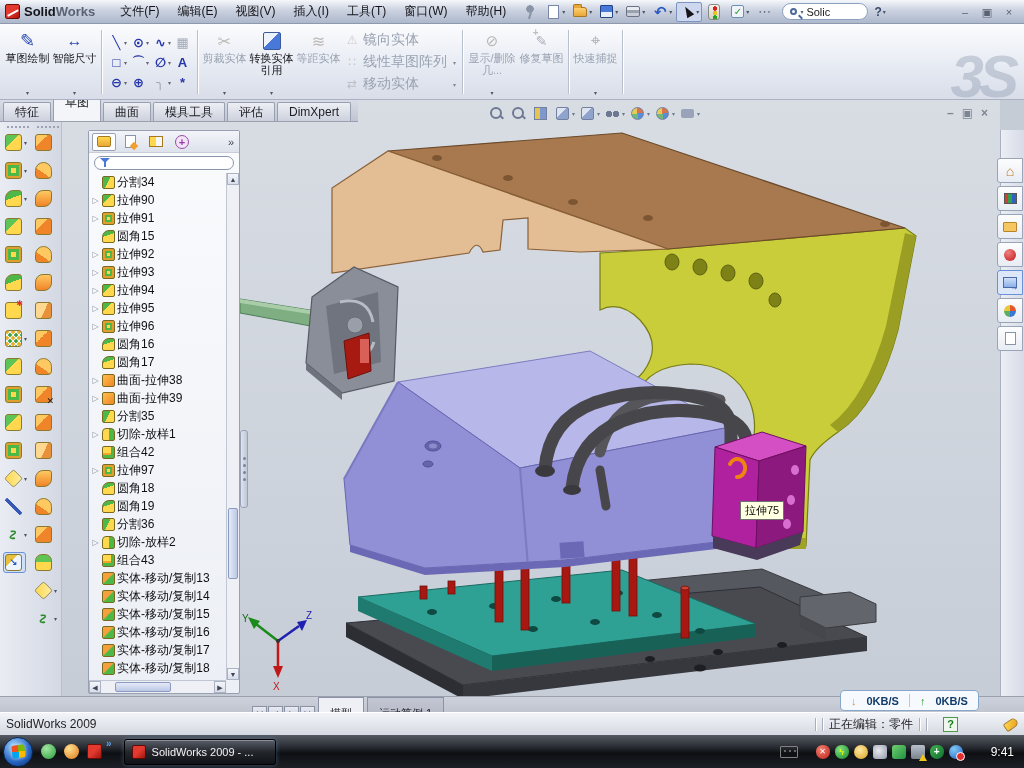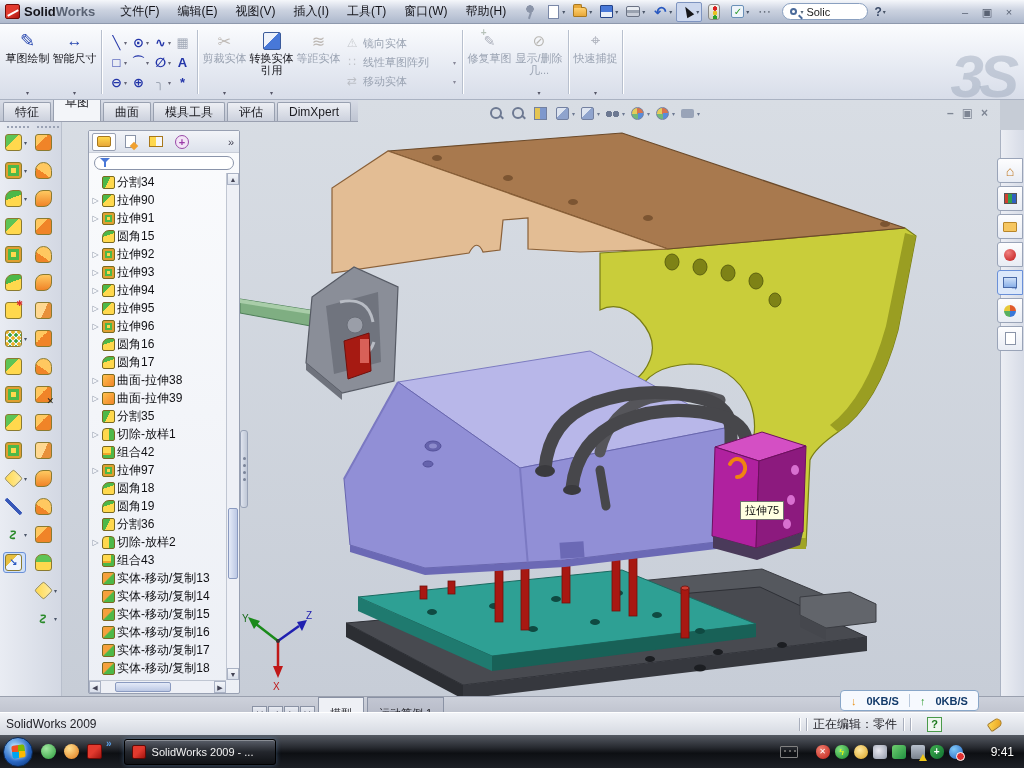--- a/index.html
+++ b/index.html
@@ -62,21 +62,21 @@
 .ric-offset::before{content:"≋";font-size:16px;color:#b06820}
 .ric-dispdel::before{content:"⊘";font-size:15px;color:#8a6a20}
 .ric-repair::before{content:"✎";font-size:14px;color:#3858b8}
 .ric-repair::after{content:"+";position:absolute;left:-3px;top:-3px;color:#2a9a2a;font-size:10px;font-weight:bold}
 .ric-snap::before{content:"⌖";font-size:17px;color:#3858b8}
 .ric-rapid{width:16px;height:18px;background:linear-gradient(#ffe060,#f0a020);border:2px solid #2858b8;border-radius:3px;position:relative}
 .ric-rapid::after{content:"ϟ";position:absolute;inset:0;text-align:center;line-height:14px;color:#c01818;font-weight:bold;font-size:12px}
 .rstack{display:flex;flex-direction:column;justify-content:center;gap:4px;padding:0 3px;flex:none}
 .srow{display:flex;align-items:center;gap:4px}
 .sic{width:14px;height:14px;font-size:12px;color:#8a93a4;text-align:center;line-height:14px}
-.slabel{font-size:11px;color:#16161c;width:86px;white-space:nowrap}
+.slabel{font-size:14px;color:#16161c;width:86px;white-space:nowrap}
 .scaret{font-size:6px;color:#889}
 .watermark{position:absolute;right:10px;top:18px;font-size:60px;font-weight:bold;font-style:italic;color:rgba(130,142,165,.35);letter-spacing:-5px;z-index:0}
 
 .cmdtabs{position:absolute;top:100px;left:0;width:358px;height:22px;background:linear-gradient(#d8dce6,#bfc5d2);display:flex;align-items:flex-end;padding-left:3px;gap:2px;z-index:8;border-bottom:1px solid #9aa0b0}
 .ctab{font-size:12px;color:#1c1c22;padding:0 11px;background:linear-gradient(#edeff4,#ccd1dd);border:1px solid #98a0b0;border-bottom:none;border-radius:2px 2px 0 0;height:19px;line-height:19px}
 .ctab.active{background:#f3f5f9;height:30px;line-height:21px}
 
 .viewport{position:absolute;left:60px;top:100px;width:940px;height:596px;background:linear-gradient(#d8dde4,#c7cdd7);z-index:1}
 .headsup{position:absolute;left:488px;top:105px;display:flex;gap:4px;z-index:7;opacity:.8}
 .hu{display:flex;align-items:flex-start}
@@ -169,21 +169,21 @@
 .tp-app{width:12px;height:12px;border-radius:50%;background:conic-gradient(#e05a2a 0 90deg,#3a78d8 0 180deg,#58b060 0 270deg,#e8c838 0)}
 .tp-prop{width:11px;height:13px;background:#fff;border:1px solid #8a94a8}
 
 .doctabs{position:absolute;left:0;top:696px;width:1024px;height:32px;background:linear-gradient(#cdd1db,#b4b8c4);border-top:1px solid #9aa0ae;display:flex;align-items:stretch;z-index:8}
 .dnav{display:flex;gap:1px;margin-left:252px;align-items:center}
 .dnb{width:15px;height:13px;background:linear-gradient(#e8ebf2,#c6cbd7);border:1px solid #8a92a4;font-size:6px;color:#334;display:flex;align-items:center;justify-content:center}
 .dtab{font-size:11px;padding:0 11px;border:1px solid #8a92a4;border-bottom:none;background:linear-gradient(#c2c6d2,#aeb2c0);color:#1c1c22;margin-left:3px;display:flex;align-items:center}
 .dtab.active{background:#eef0f5}
 .statusbar{position:absolute;left:0;top:712px;width:1024px;height:23px;background:linear-gradient(#f2f4f8,#d5d9e1);border-top:1px solid #fff;display:flex;align-items:center;font-size:12px;color:#1c1c22;z-index:8}
 .sb-left{padding-left:6px}
-.sb-right{margin-left:auto;display:flex;align-items:center;gap:6px;padding-right:22px}
+.sb-right{margin-left:auto;display:flex;align-items:center;gap:6px;padding-right:6px}
 .sb-sep{width:1px;height:13px;background:#a8aebc;box-shadow:1px 0 0 #fff}
 .sb-help{width:15px;height:15px;background:#eef6ee;border:1px solid #4a9a4a;color:#1a7a1a;font-weight:bold;font-size:11px;display:flex;align-items:center;justify-content:center;margin:0 10px}
 .sb-tag{width:14px;height:9px;background:linear-gradient(135deg,#ffd84d,#e8a020);border:1px solid #a87818;border-radius:2px 5px 5px 2px;transform:rotate(-35deg);margin-left:30px}
 .netw{position:absolute;left:840px;top:690px;height:21px;background:#f6f9fe;border:1px solid #88a6c8;border-radius:4px;display:flex;align-items:center;z-index:10;font-size:11px;color:#123a6a;font-weight:bold}
 .netcell{display:flex;align-items:center;gap:10px;padding:0 10px}
 .net-sep{width:1px;height:13px;background:#b8c8dc}
 .arr-down{color:#e89018}
 .arr-up{color:#2a9a2a}
 
 .taskbar{position:absolute;left:0;top:735px;width:1024px;height:33px;background:linear-gradient(#555a63,#272a30 38%,#0d0f13 55%,#1d2026);display:flex;align-items:center;z-index:30}
@@ -413,28 +413,28 @@
           <span class="scaret">▾</span>
         </span>
 
         <span class="srow dis">
           <span class="sic">⇄</span>
           <span class="slabel">移动实体</span>
           <span class="scaret">▾</span>
         </span>
       </div>
     <div class="rsep"></div>
-    <div class="rbig dis">
-      <span class="ric ric-repair"></span>
-      <span class="rlabel">修复草图</span>
-    </div>
     <div class="rbig dis" style="width:52px">
       <span class="ric ric-dispdel"></span>
       <span class="rlabel" style="width:50px">显示/删除几...</span>
       <span class="rdd">▾</span>
+    </div>
+    <div class="rbig dis">
+      <span class="ric ric-repair"></span>
+      <span class="rlabel">修复草图</span>
     </div>
     <div class="rsep"></div>
     <div class="rbig dis">
       <span class="ric ric-snap"></span>
       <span class="rlabel">快速捕捉</span>
       <span class="rdd">▾</span>
     </div>
     <div class="rsep"></div>
     <div class="watermark">3S</div>
   </div>

